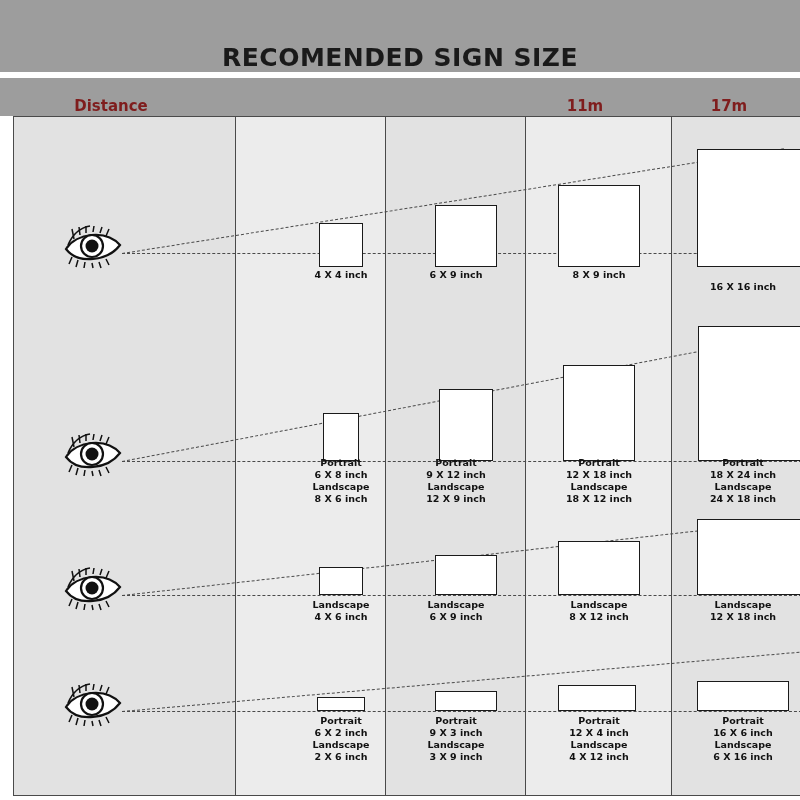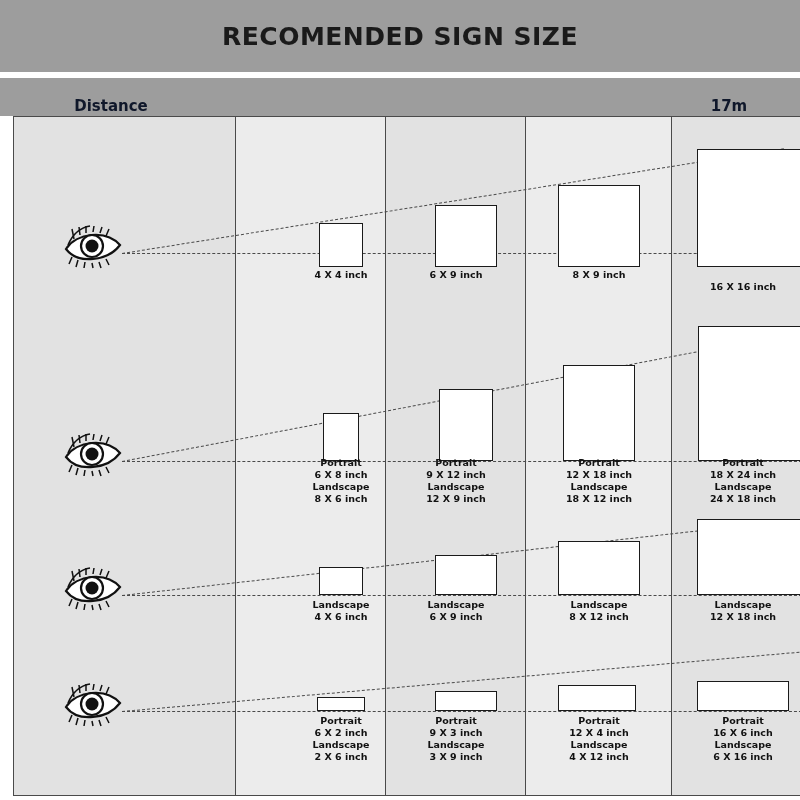--- a/index.html
+++ b/index.html
@@ -20,21 +20,21 @@
   }
   
   .title-bar {
     position: absolute;
     left: 0;
     top: 0;
     width: 800px;
     height: 72px;
     background: #9d9d9d;
     display: flex;
-    align-items: center;
+    align-items: flex-end;
     justify-content: center;
   }
   .title-bar .title-text {
     font-size: 25px;
     font-weight: bold;
     color: #1a1a1a;
     letter-spacing: 0.5px;
     font-family: "DejaVu Sans", sans-serif;
   }
   
@@ -48,21 +48,21 @@
   }
   .header-cell {
     position: absolute;
     top: 0;
     height: 55px;
     display: flex;
     align-items: center;
     justify-content: center;
     font-size: 15px;
     font-weight: bold;
-    color: #0f172a;
+    color: #7f1d1d;
   }
   
   .chart-body {
     position: absolute;
     left: 0;
     top: 116px;
     width: 800px;
     height: 680px;
     background: #e2e2e2;
     border: 1px solid #4a4a4a;
@@ -115,20 +115,21 @@
 <body>
 
 <div id="page">
 
   <div class="title-bar">
     <span class="title-text">RECOMENDED SIGN SIZE</span>
   </div>
 
   <div class="header-row">
     <div class="header-cell" style="left:0px; width:222px;">Distance</div>
+    <div class="header-cell" style="left:512px; width:146px;">11m</div>
     <div class="header-cell" style="left:658px; width:142px;">17m</div>
   </div>
 
   <div class="chart-body">
 
     <div class="col-band darker" style="left:0px;   width:222px;"></div>
     <div class="col-band lighter" style="left:222px; width:150px;"></div>
     <div class="col-band darker" style="left:372px; width:140px;"></div>
     <div class="col-band lighter" style="left:512px; width:146px;"></div>
     <div class="col-band darker" style="left:658px; width:141px;"></div>

